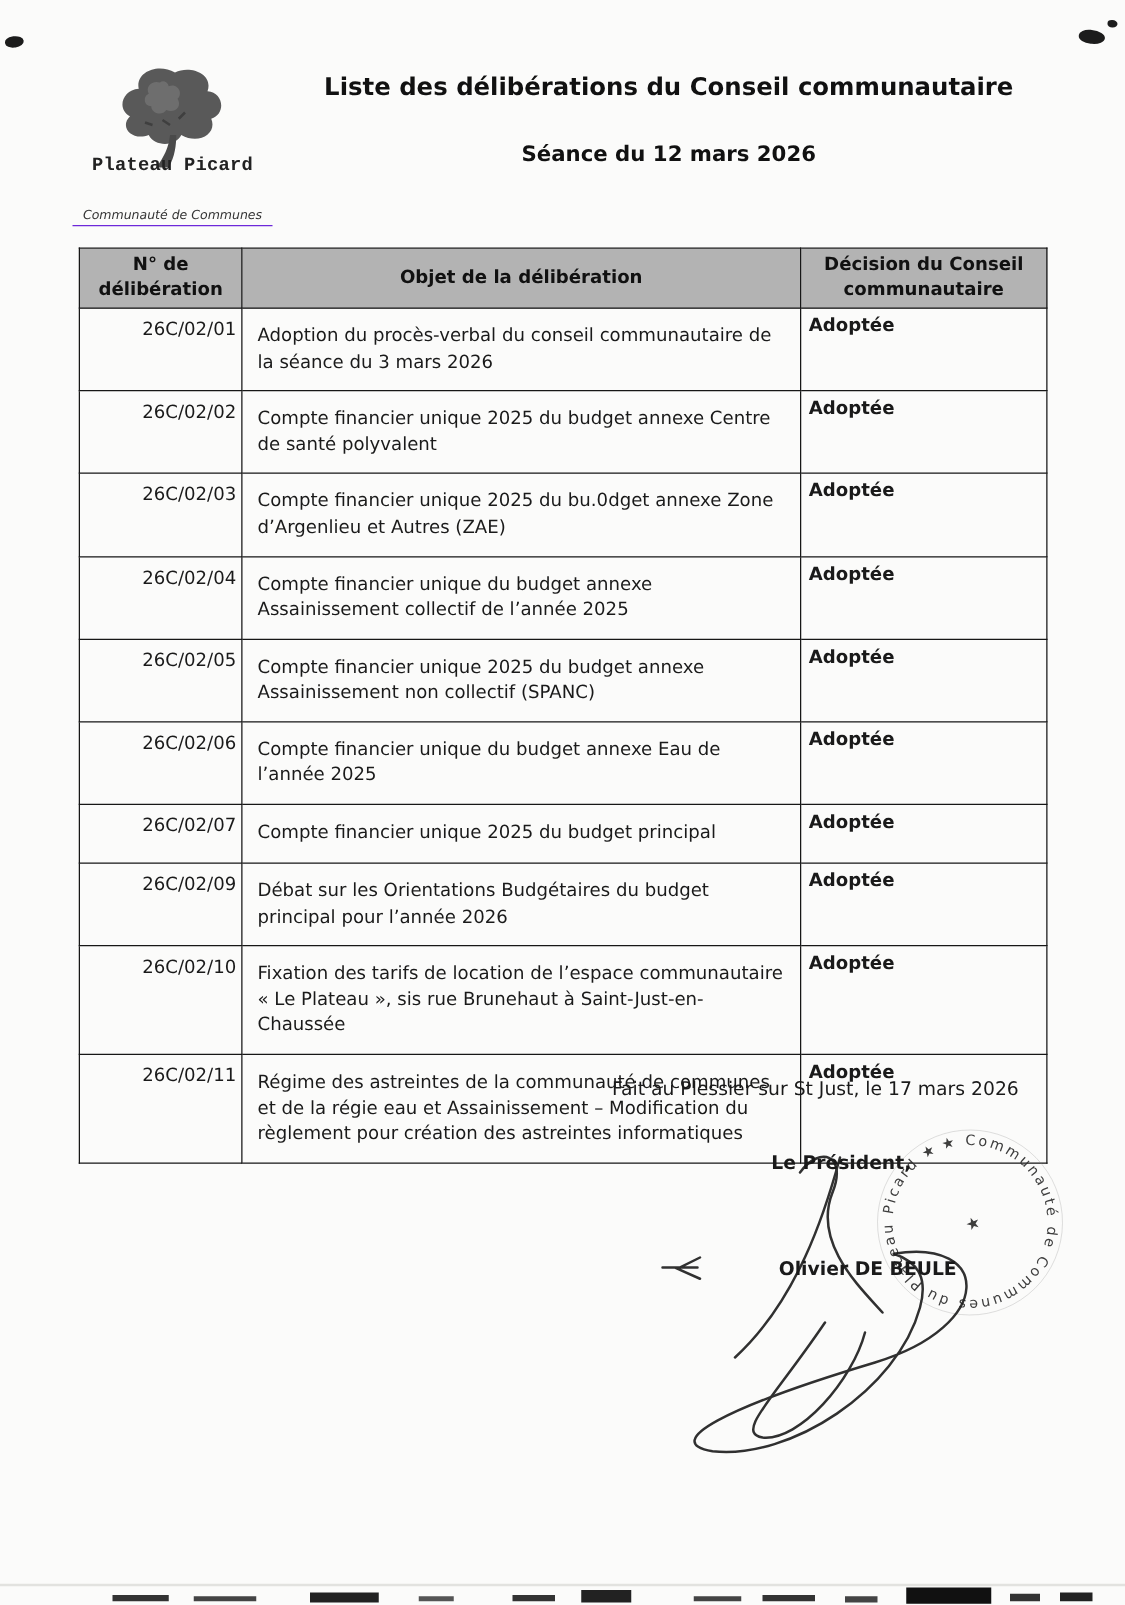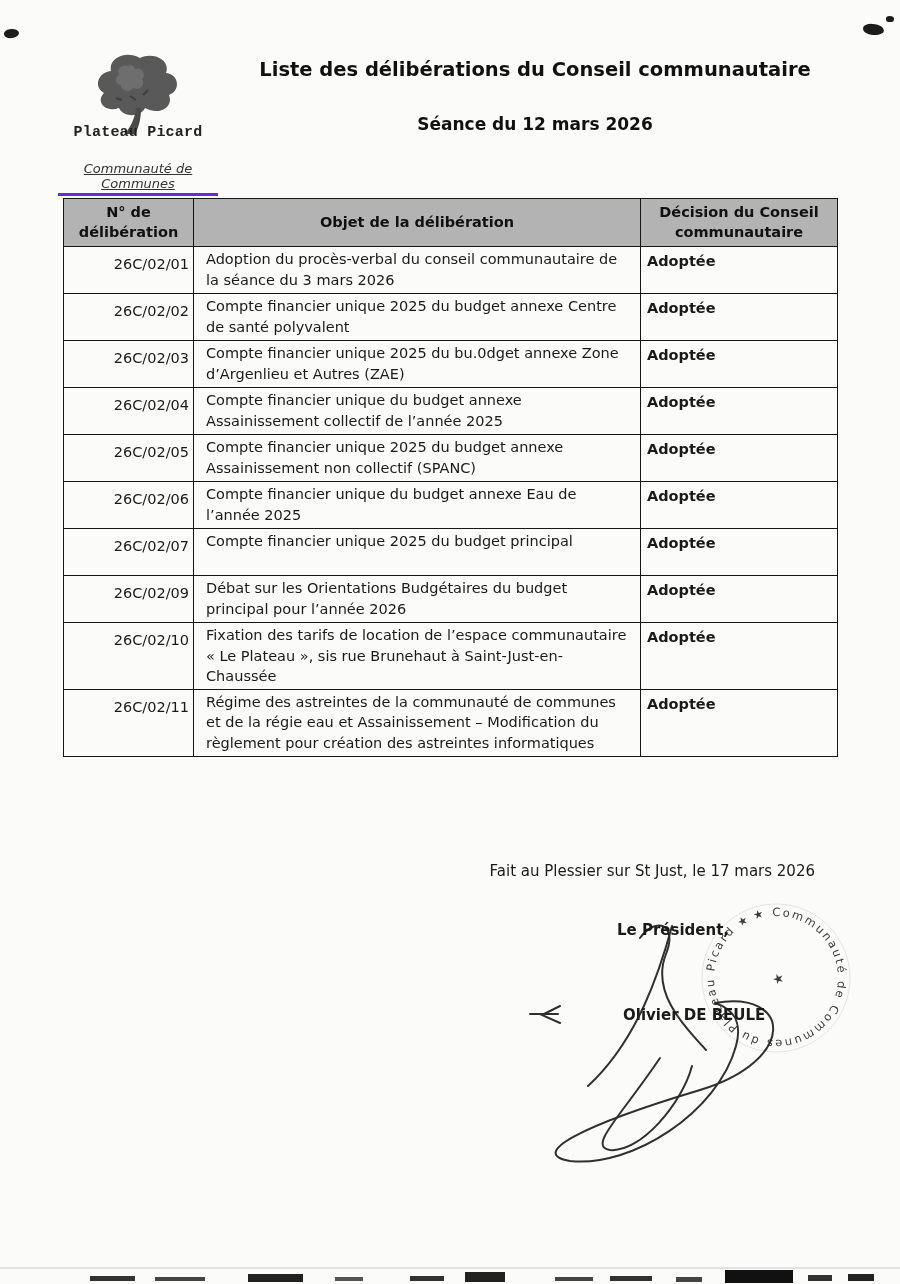--- a/index.html
+++ b/index.html
@@ -16,21 +16,21 @@
   
   .blot{position:absolute;background:#1c1c1c;border-radius:45% 55% 50% 50%;}
   .blot.tl{left:4px;top:29px;width:15px;height:9px;transform:rotate(-8deg);}
   .blot.tr{left:863px;top:24px;width:21px;height:11px;transform:rotate(5deg);}
   .blot.tr2{left:886px;top:16px;width:8px;height:6px;}
 
   
   .logo{position:absolute;left:58px;top:52px;width:160px;height:115px;text-align:center;}
   .logo svg{display:block;margin:0 auto;}
   .logo-name{font-weight:bold;font-size:15px;color:#222;margin-top:-14px;letter-spacing:.2px;font-family:Liberation Mono, monospace;}
-  .logo-tagline{font-size:13px;font-style:italic;color:#333;border-bottom:3px solid #6d28d9;display:inline-block;padding:1px 8px 2px;text-decoration:underline;}
+  .logo-tagline{font-size:10px;font-style:italic;color:#333;border-bottom:1px solid #6d28d9;display:inline-block;padding:1px 8px 2px;}
 
   
   .titles{position:absolute;left:205px;top:58px;width:660px;text-align:center;}
   .doc-title{font-size:19.5px;font-weight:bold;margin:0;color:#111;}
   .doc-subtitle{font-size:17px;font-weight:bold;margin:33px 0 0;color:#111;}
 
   
   table.delibs{
     position:absolute;left:63px;top:198px;width:774px;
     border-collapse:collapse;table-layout:fixed;
@@ -39,21 +39,21 @@
   table.delibs th,table.delibs td{border:1px solid #161616;vertical-align:top;}
   table.delibs th{
     background:#b3b3b3;color:#111;font-size:14.5px;font-weight:bold;
     white-space:pre-line;text-align:center;padding:4px 6px;height:38px;line-height:1.35;
     vertical-align:middle;
   }
   col.c-num{width:130px;}
   col.c-obj{width:447px;}
   col.c-dec{width:197px;}
   td.num{text-align:right;padding:9px 4px;}
-  td.objet{padding:2px 12px;line-height:1.42;}
+  td.objet{padding:12px 12px;line-height:1.42;}
   td.decision{text-align:left;font-weight:bold;padding:6px 6px;}
   tr.data-row{height:47px;}
 
   
   .place-date{position:absolute;top:862px;right:85px;font-size:15px;}
   .president-label{position:absolute;left:617px;top:921px;font-size:15px;font-weight:bold;z-index:5;}
   .president-name{position:absolute;left:575px;top:1006px;font-size:15px;font-weight:bold;z-index:5;margin-left:48px;}
   .signature-svg{position:absolute;left:500px;top:898px;z-index:6;}
   .stamp-svg{position:absolute;left:694px;top:898px;z-index:4;opacity:.92;}
 

